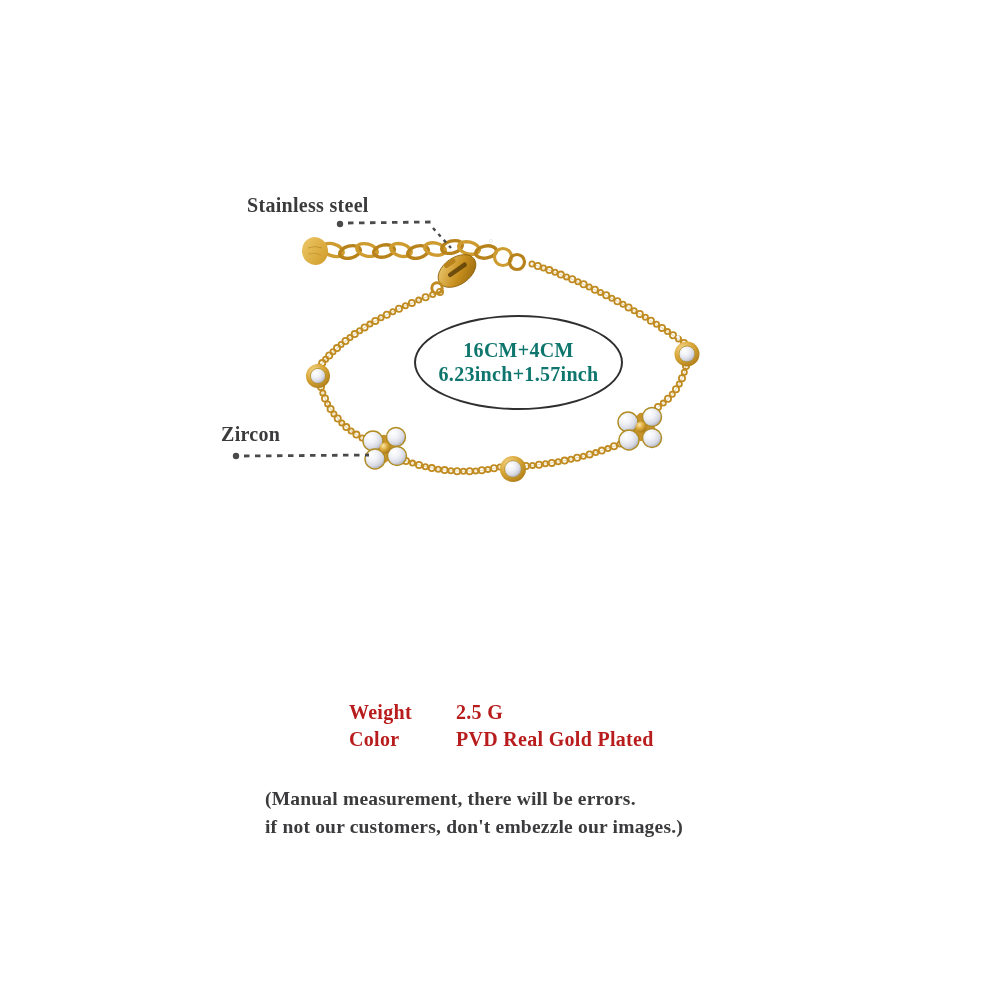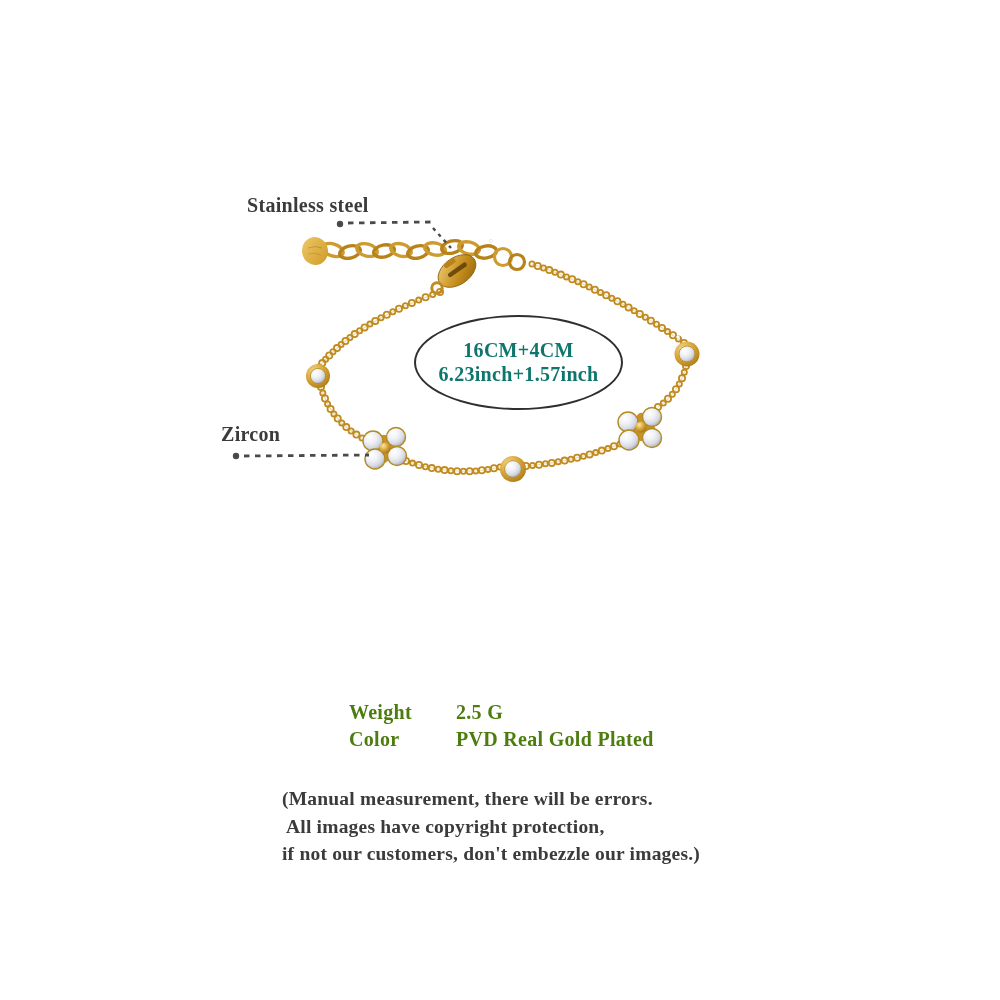--- a/index.html
+++ b/index.html
@@ -28,25 +28,25 @@
     display:flex;flex-direction:column;align-items:center;justify-content:center;
     gap:1px;box-sizing:border-box;background:transparent;
   }
   .size-oval .l1,.size-oval .l2{
     font-weight:700;color:#0f766e;letter-spacing:.3px;white-space:nowrap;
   }
   .size-oval .l1{font-size:20px;}
   .size-oval .l2{font-size:20px;}
 
   .spec-table{position:absolute;left:349px;top:699px;}
-  .spec-row{display:flex;line-height:26.8px;font-size:20px;font-weight:700;color:#4d7c0f;}
+  .spec-row{display:flex;line-height:26.8px;font-size:20px;font-weight:700;color:#b91c1c;}
   .spec-label{width:91px;letter-spacing:.3px;}
   .spec-value{letter-spacing:.3px;white-space:nowrap;margin-left:16px;}
 
-  .disclaimer{position:absolute;left:282px;top:785px;}
+  .disclaimer{position:absolute;left:265px;top:785px;}
   .disclaimer div{
     font-size:19.5px;font-weight:700;line-height:27.6px;color:#3B3B3D;
     letter-spacing:.2px;white-space:pre;
   }
 </style>
 </head>
 <body>
 
 <div class="canvas">
 
@@ -285,17 +285,16 @@
       <span class="spec-value">2.5 G</span>
     </div>
     <div class="spec-row">
       <span class="spec-label">Color</span>
       <span class="spec-value">PVD Real Gold Plated</span>
     </div>
   </div>
 
   <div class="disclaimer">
     <div>(Manual measurement, there will be errors.</div>
-    <div> All images have copyright protection,</div>
     <div>if not our customers, don't embezzle our images.)</div>
   </div>
 
 </div>
 
 </body></html>

